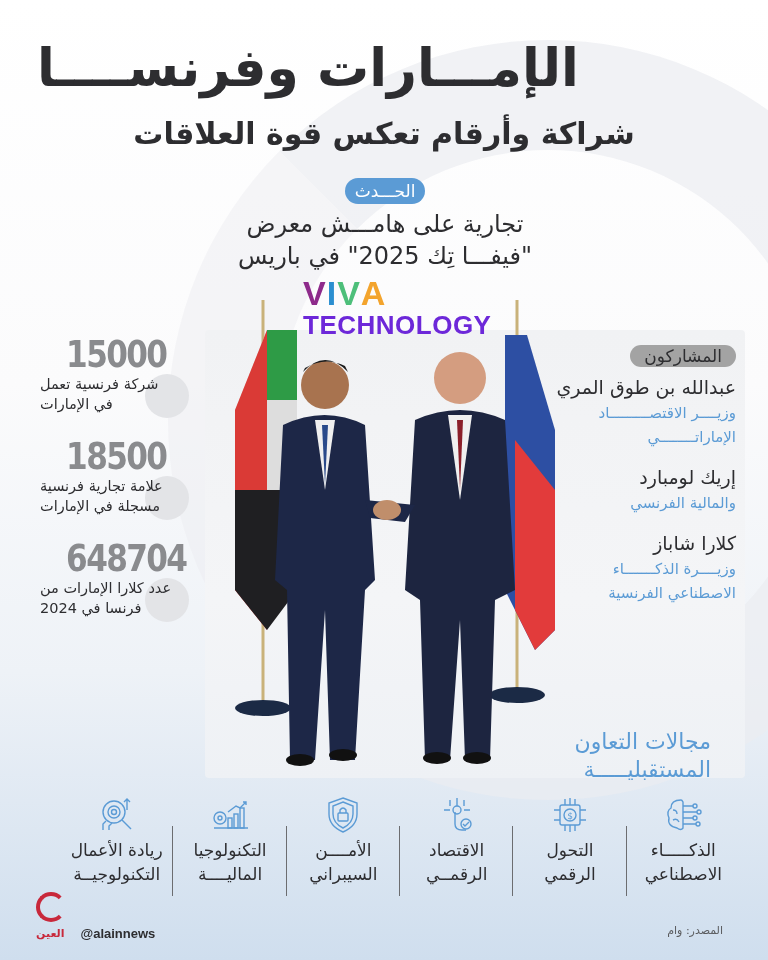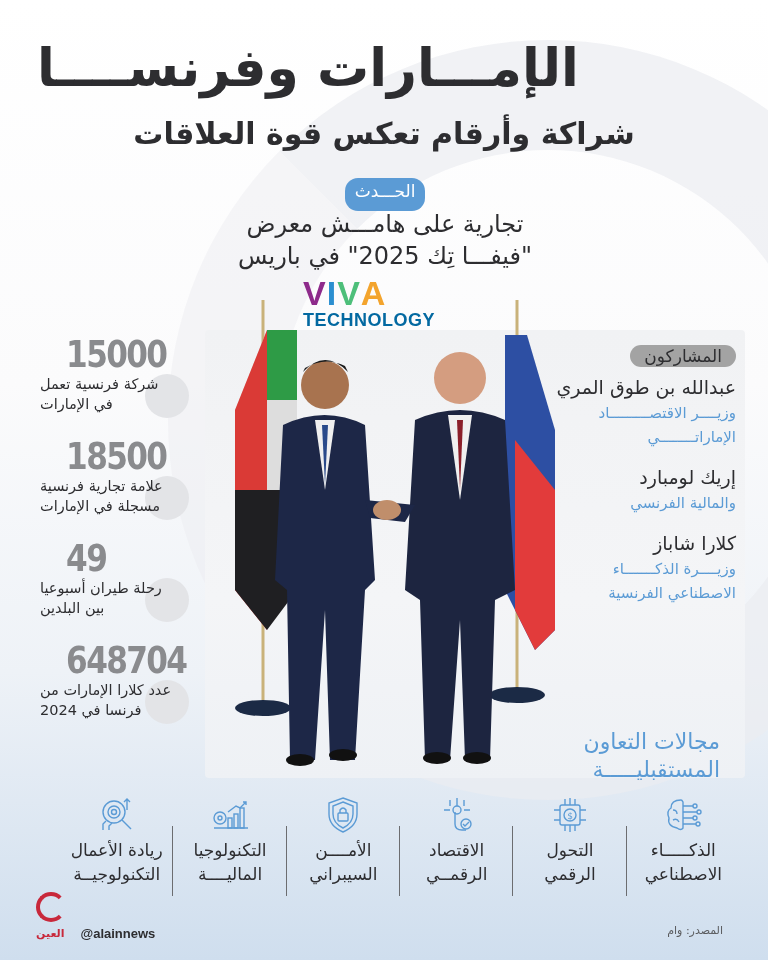--- a/index.html
+++ b/index.html
@@ -25,31 +25,31 @@
   .title {
     position: absolute; top: 38px; left: 0; width: 616px; text-align: center;
     font-family: "DejaVu Sans", sans-serif; font-weight: bold; font-size: 52px;
     color: #2d2d30; direction: rtl; letter-spacing: -1px;
   }
   .subtitle {
     position: absolute; top: 116px; left: 0; width: 768px; text-align: center;
     font-weight: bold; font-size: 30px; color: #2d2d30; direction: rtl;
   }
   .event-badge {
-    position: absolute; top: 178px; left: 345px; width: 80px; height: 33px;
+    position: absolute; top: 178px; left: 345px; width: 80px; height: 26px;
     background: #5b9bd5; color: #fff; border-radius: 13px;
     font-size: 17px; text-align: center; line-height: 26px; direction: rtl;
   }
   .event-desc {
     position: absolute; top: 208px; left: 200px; width: 370px; text-align: center;
     font-size: 24px; line-height: 32px; color: #2d2d30; direction: rtl;
   }
   .logo { position: absolute; top: 278px; left: 303px; }
   .logo-viva { display: flex; gap: 1px; font-family: "Liberation Sans", sans-serif; font-weight: bold; font-size: 34px; line-height: 30px; }
-  .logo-tech { font-family: "Liberation Sans", sans-serif; font-weight: bold; font-size: 18px; color: #0369a1; letter-spacing: 0.5px; margin-top: 2px; }
+  .logo-tech { font-family: "Liberation Sans", sans-serif; font-weight: bold; font-size: 26px; color: #6d28d9; letter-spacing: 0.5px; margin-top: 2px; }
 
   .stats { position: absolute; left: 40px; top: 334px; width: 145px; }
   .stat { text-align: left; margin-bottom: 22px; position: relative; }
   .stat-dot { position: absolute; right: -4px; top: 40px; width: 44px; height: 44px; border-radius: 50%; background: #e3e4e7; }
   .stat-num {
     font-family: "DejaVu Sans", sans-serif; font-weight: bold; font-size: 38px; line-height: 40px;
     color: #8a8b8e; letter-spacing: -2px; transform: scaleX(0.82); transform-origin: right center;
     position: relative;
   }
   .stat-label { font-size: 14.5px; line-height: 20px; color: #2d2d30; direction: rtl; position: relative; }
@@ -59,21 +59,21 @@
   .participants { position: absolute; right: 32px; top: 345px; width: 230px; direction: rtl; text-align: right; }
   .part-badge {
     display: inline-block; background: #a3a3a3; border-radius: 14px; padding: 1px 14px;
     font-size: 17px; color: #2d2d30; margin-bottom: 6px;
   }
   .person { margin-bottom: 14px; }
   .person-name { font-size: 19px; line-height: 28px; color: #2d2d30; }
   .person-role { font-size: 15px; line-height: 24px; color: #5b9bd5; }
 
   .future-title {
-    position: absolute; right: 48px; top: 728px; width: 200px; text-align: right; direction: rtl;
+    position: absolute; right: 57px; top: 728px; width: 200px; text-align: right; direction: rtl;
     font-size: 22px; line-height: 28px; color: #5b9bd5;
   }
 
   .areas { position: absolute; left: 60px; top: 796px; width: 680px; height: 100px; display: flex; flex-direction: row-reverse; }
   .area { flex: 1; display: flex; flex-direction: column; align-items: center; position: relative; }
   .area + .area::after { content: ""; position: absolute; right: 0; top: 30px; height: 70px; width: 1px; background: #6c6d70; }
   .area-icon { height: 38px; display: flex; align-items: center; justify-content: center; }
   .area-label { font-size: 17px; line-height: 24px; text-align: center; direction: rtl; color: #2d2d30; margin-top: 4px; }
 
   .brand { position: absolute; left: 36px; top: 892px; }
@@ -149,26 +149,20 @@
     <div class="stat-label">في الإمارات</div>
   </div>
   <div class="stat">
     <div class="stat-dot"></div>
     <div class="stat-num">18500</div>
     <div class="stat-label">علامة تجارية فرنسية</div>
     <div class="stat-label">مسجلة في الإمارات</div>
   </div>
   <div class="stat">
     <div class="stat-dot"></div>
-    <div class="stat-num">49</div>
-    <div class="stat-label">رحلة طيران أسبوعيا</div>
-    <div class="stat-label">بين البلدين</div>
-  </div>
-  <div class="stat">
-    <div class="stat-dot"></div>
     <div class="stat-num">648704</div>
     <div class="stat-label">عدد كلارا الإمارات من</div>
     <div class="stat-label">فرنسا في 2024</div>
   </div>
 </div>
 
 <div class="participants">
   <div class="part-badge">المشاركون</div>
   <div class="person">
     <div class="person-name">عبدالله بن طوق المري</div>

